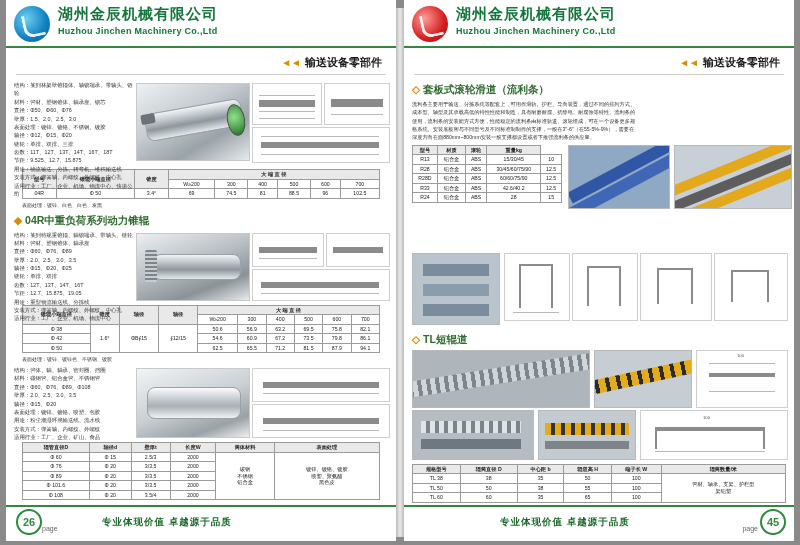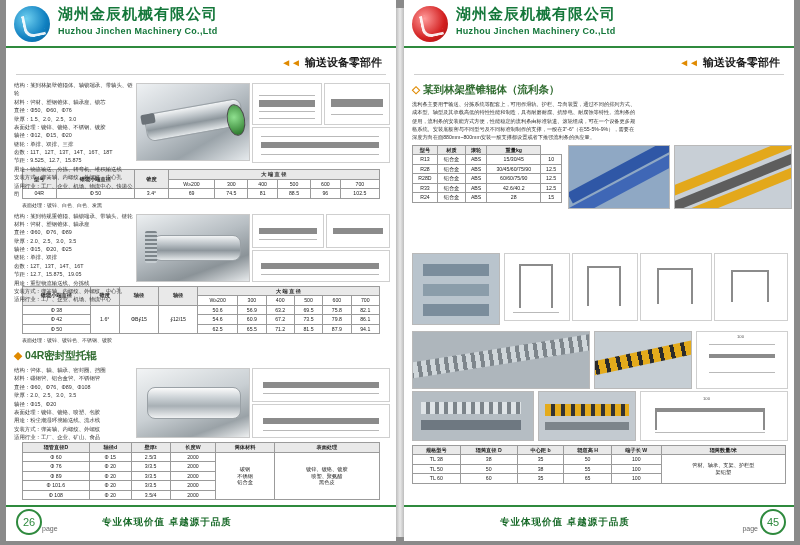--- a/index.html
+++ b/index.html
@@ -43,21 +43,21 @@
   .cap{position:absolute;font-size:4.2px;color:#555;}
   
   table.t{border-collapse:collapse;font-size:5.2px;color:#222;margin:2px 8px 3px 8px;width:calc(100% - 16px);}
   table.t td,table.t th{border:.5px solid #9b9b9b;padding:1px 2px;text-align:center;line-height:1.25;}
   table.t th{background:#e9e9e9;font-weight:bold;}
   .note{font-size:5px;color:#333;margin:1px 8px 4px 8px;}
   
   .ftr{position:absolute;left:0;right:0;bottom:0;height:34px;border-top:2px solid #2f8a3e;}
   .ftr .slogan{position:absolute;top:9px;font-size:9.5px;font-weight:bold;color:#1a6b2a;letter-spacing:1px;}
   .pagenum{position:absolute;bottom:6px;width:22px;height:22px;border-radius:50%;
-      border:2px solid #2f8a3e;color:#2f8a3e;font-size:11px;font-weight:normal;
+      border:2px solid #2f8a3e;color:#2f8a3e;font-size:11px;font-weight:bold;
       display:flex;align-items:center;justify-content:center;}
   .pagelbl{position:absolute;bottom:9px;font-size:7px;color:#666;}
   
   .rtext{font-size:5.2px;line-height:1.6;color:#333;}
   .chip{position:absolute;border:1px solid #b9b9b9;overflow:hidden;}
 </style>
 </head>
 <body>
 
 <div class="spread">
@@ -141,20 +141,23 @@
           <td>88.5</td>
           <td>96</td>
           <td>102.5</td>
         </tr>
       </tbody>
         </table>
       <div class="note">表面处理：镀锌、白色、白色、发黑</div>
     </div>
 
     <div class="blk">
+      <div class="blk-h">
+        <span class="dot">◆</span><span>04R中重负荷系列动力锥辊</span>
+      </div>
       <div class="imgrow" style="height:72px">
         <div class="spec" style="white-space:pre-line">结构：某到特规重锥辊、轴锁端承、带轴头、链轮
 材料：管材、塑钢锥体、轴承座
 直径：Φ60、Φ76、Φ89
 壁厚：2.0、2.5、3.0、3.5
 轴径：Φ15、Φ20、Φ25
 链轮：单排、双排
 齿数：12T、13T、14T、16T
 节距：12.7、15.875、19.05
 用途：重型物流输送线、分拣线
@@ -225,23 +228,20 @@
           <td>81.5</td>
           <td>87.9</td>
           <td>94.1</td>
         </tr>
       </tbody>
         </table>
       <div class="note">表面处理：镀锌、镀锌色、不锈钢、镀胶</div>
     </div>
 
     <div class="blk">
-      <div class="blk-h">
-        <span class="dot">◆</span><span>04R密封型托辊</span>
-      </div>
       <div class="imgrow" style="height:74px">
         <div class="spec" style="white-space:pre-line">结构：管体、轴、轴承、密封圈、挡圈
 材料：碳钢管、铝合金管、不锈钢管
 直径：Φ60、Φ76、Φ89、Φ108
 壁厚：2.0、2.5、3.0、3.5
 轴径：Φ15、Φ20
 表面处理：镀锌、镀铬、喷塑、包胶
 用途：粉尘潮湿环境输送线、流水线
 安装方式：弹簧轴、内螺纹、外螺纹
 适用行业：工厂、企业、矿山、食品</div>
@@ -332,21 +332,21 @@
       <div class="bar"></div>
     </div>
 
     <div class="sec-title">
       <span class="arrows">◄◄</span><span>输送设备零部件</span>
     </div>
     <div class="sec-rule"></div>
 
     <div class="blk">
       <div class="blk-h">
-        <span class="dot">◇</span><span>某到林架壁锥辊体（流利条）</span>
+        <span class="dot">◇</span><span>套板式滚轮滑道（流利条）</span>
       </div>
       <div class="rtext" style="width:224px;">流利条主要用于输送、分拣系统等配套上，可用作滑轨、护栏、导向装置，通过不同的排列方式、成本型、轴型及其承载高低的特性性能和制造，具有耐磨耐腐、抗静电、耐腐蚀等特性。流利条的使用，流利条的安装能方式方便，性能稳定的流利条由标准轨道、滚轮组成，可在一个设备更多规格系统、安装底板密与不同型号及不同标准制制作的支撑，一般在3″-6″（在55-5%-9%），需要在深度方向在面880mm~800mm安装一般支撑都设置或者下推强流利条的供应量。</div>
 
       <div style="position:relative;height:108px;margin-top:3px;">
         <table class="t" style="position:absolute;left:0;top:0;width:150px;margin:0;">
           <tbody>
               <tr>
             <th>型号</th>
             <th>材质</th>
             <th>滚轮</th>
@@ -425,20 +425,23 @@
         </div>
         <div class="drw" style="left:302px;top:0;width:72px;height:66px;">
           <div class="ln" style="left:16px;top:16px;width:38px;height:2px;"></div>
           <div class="ln" style="left:16px;top:16px;width:2px;height:32px;"></div>
           <div class="ln" style="left:52px;top:16px;width:2px;height:32px;"></div>
         </div>
       </div>
     </div>
 
     <div class="blk">
+      <div class="blk-h">
+        <span class="dot">◇</span><span>TL短辊道</span>
+      </div>
       <div style="position:relative;height:112px;">
         <div class="chip" style="left:0;top:0;width:176px;height:56px;background:#aeb6bc;">
           <div style="position:absolute;left:-10px;top:16px;width:200px;height:16px;
                background:repeating-linear-gradient(to right,#cfd6da 0 5px,#7e868c 5px 9px);transform:rotate(-9deg);"></div>
         </div>
         <div class="chip" style="left:182px;top:0;width:96px;height:56px;background:#c6ced4;">
           <div style="position:absolute;left:-8px;top:18px;width:120px;height:14px;
                background:repeating-linear-gradient(to right,#e4ab1c 0 7px,#2b2b2b 7px 11px);transform:rotate(-12deg);"></div>
         </div>
         <div class="drw" style="left:284px;top:0;width:90px;height:56px;">

